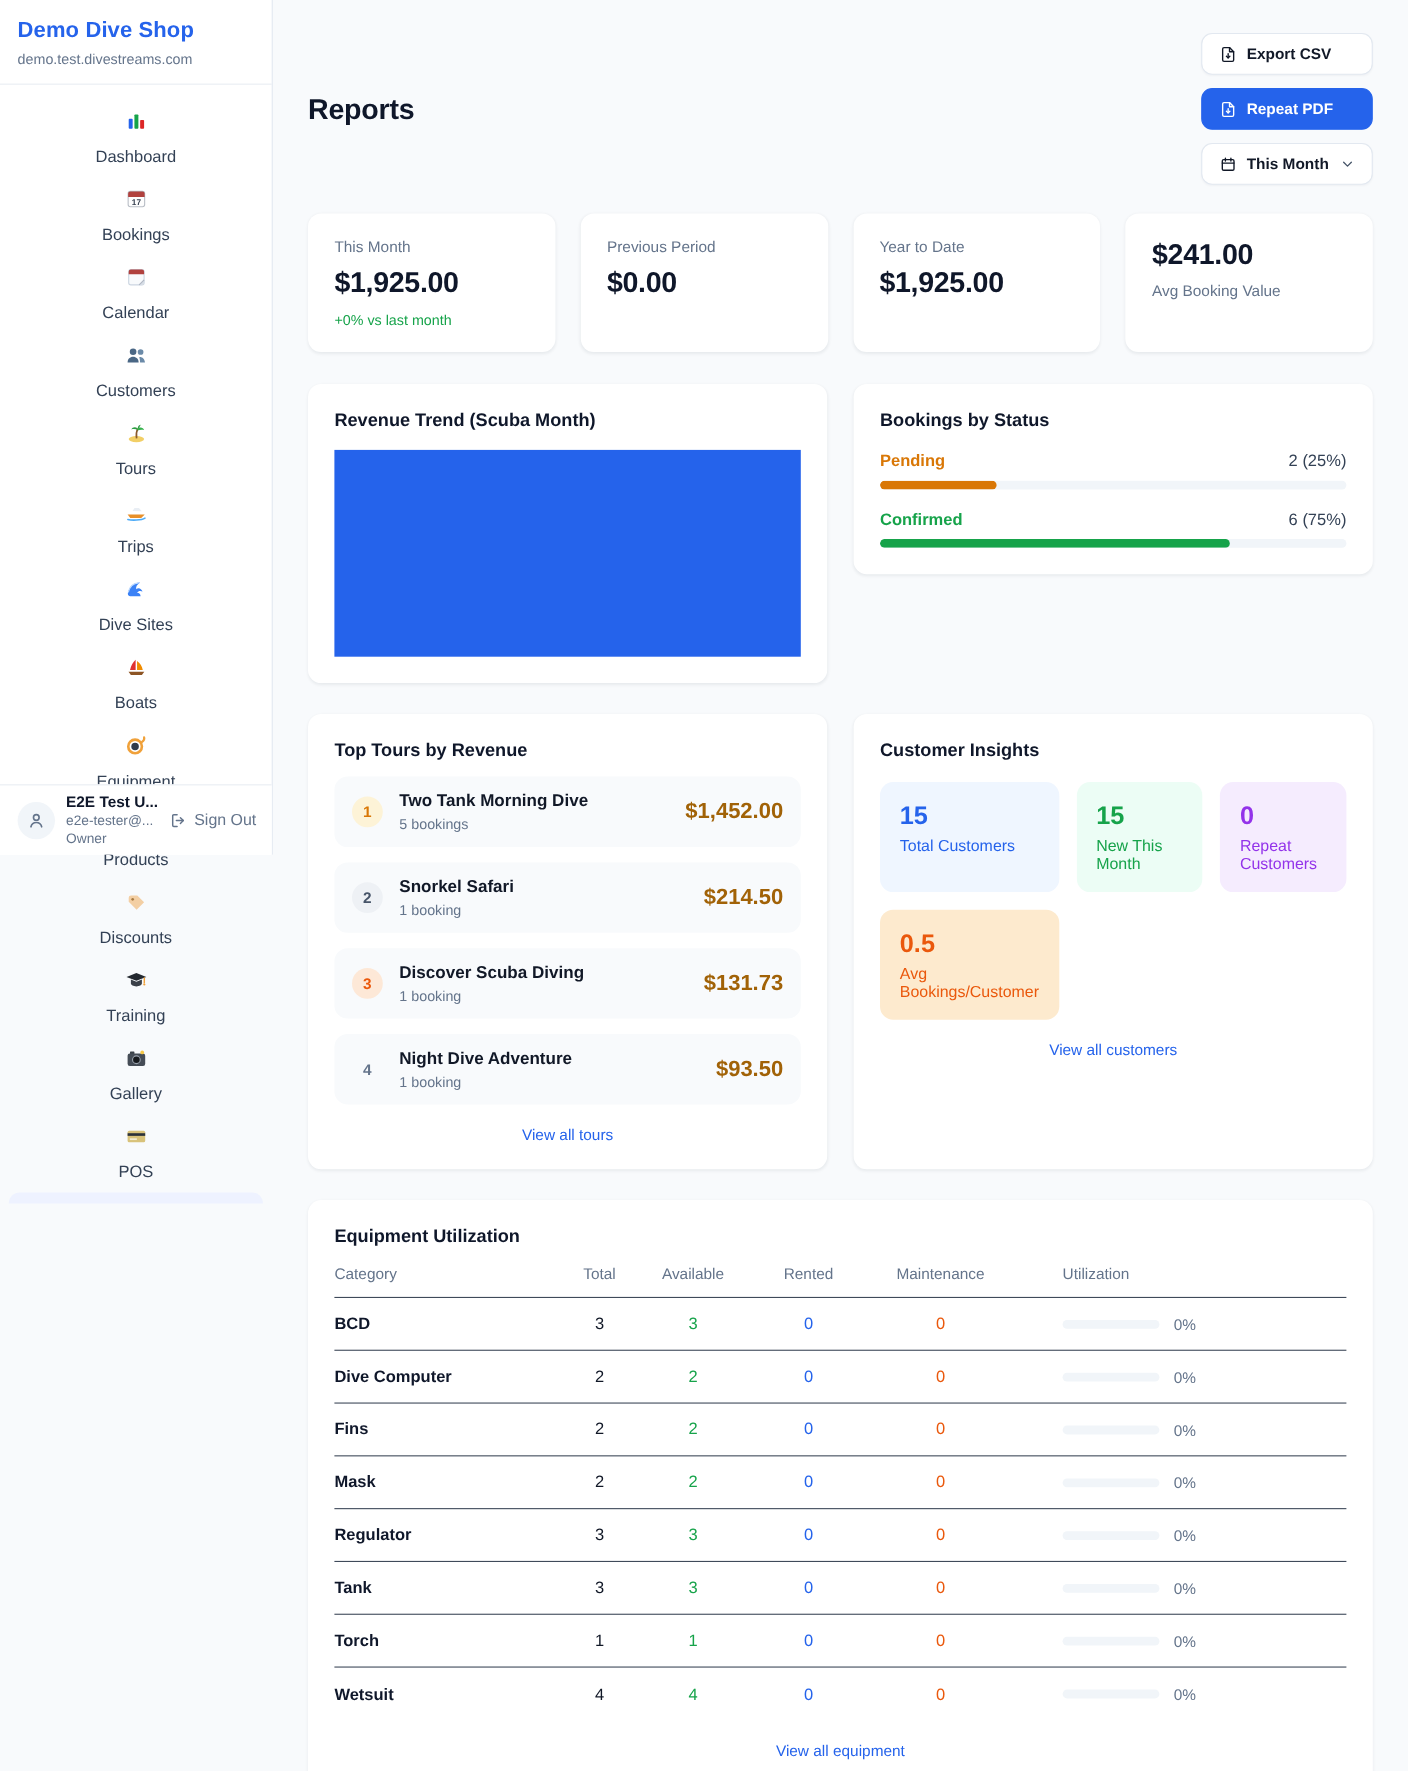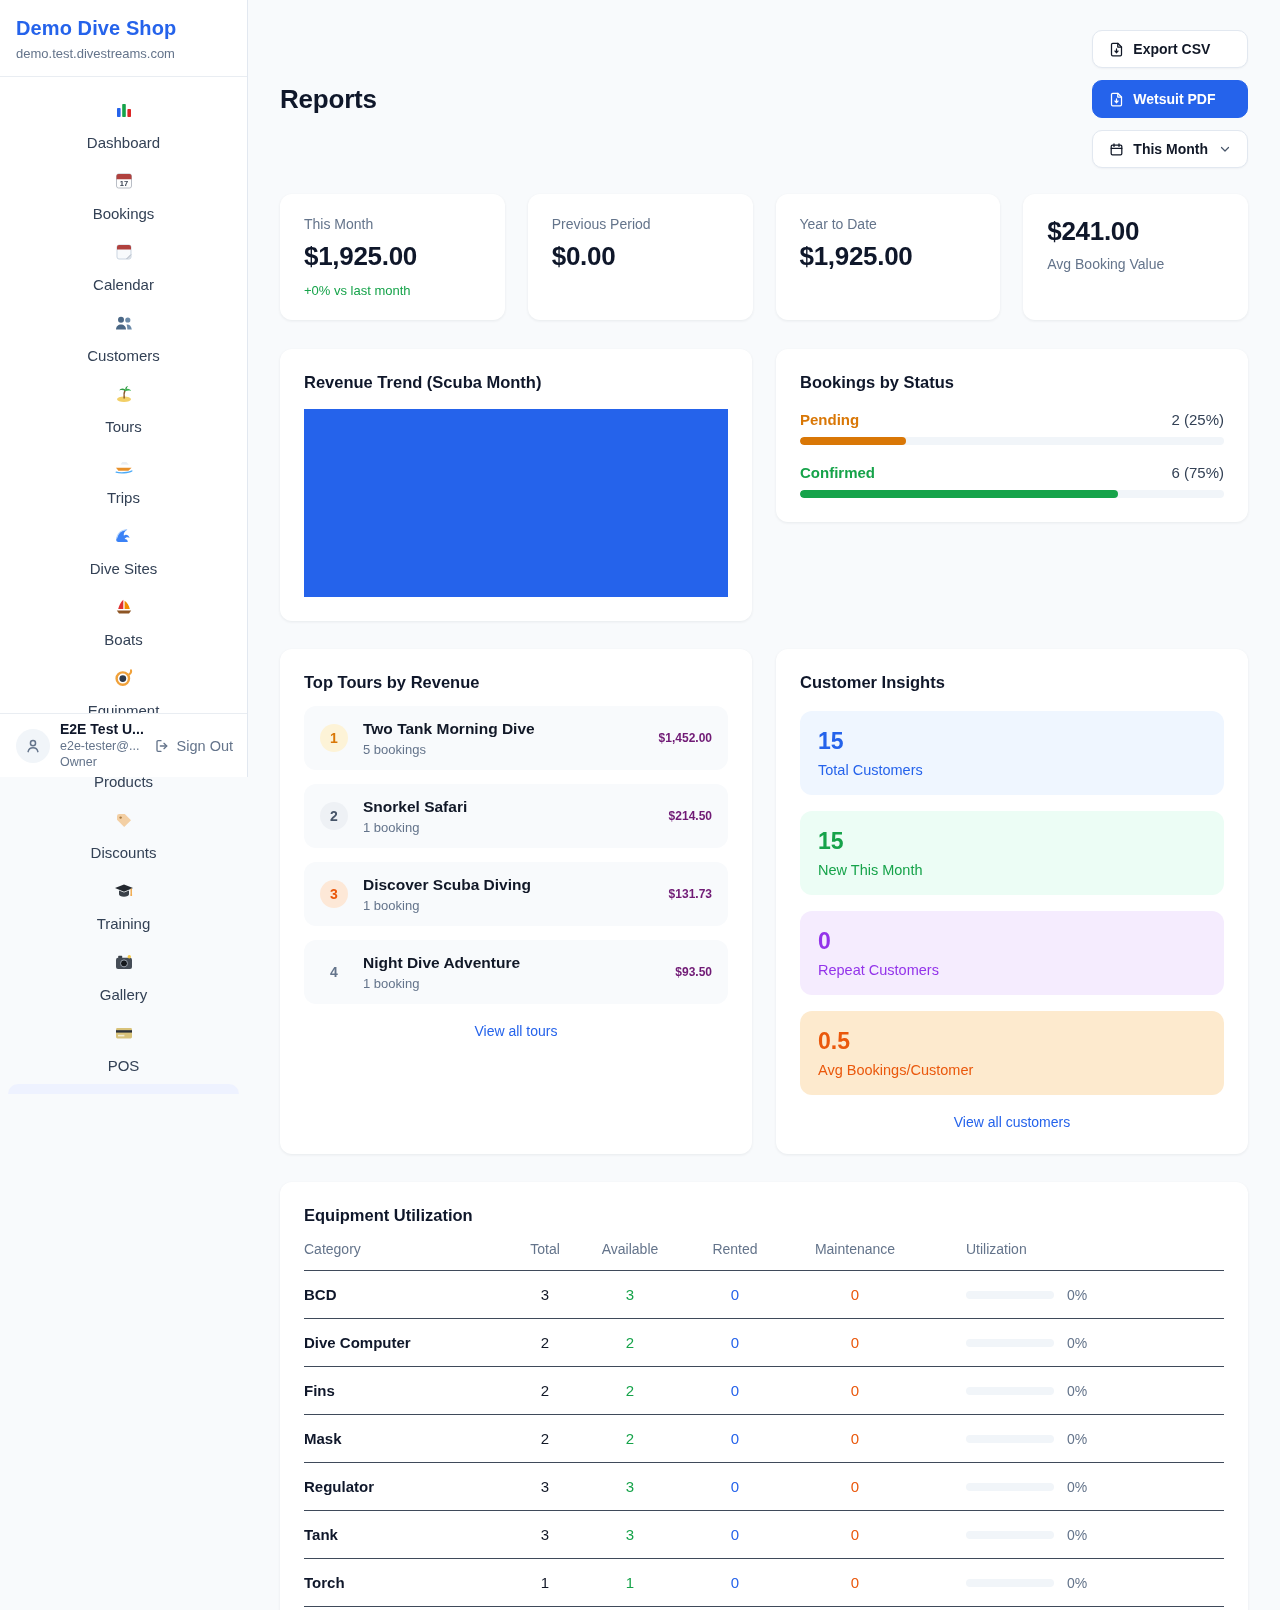--- a/index.html
+++ b/index.html
@@ -69,26 +69,26 @@
               padding:12px 16px; margin-top:14px; min-height:64px; }
   .rank { width:28px; height:28px; border-radius:50%; display:flex; align-items:center; justify-content:center;
           font-size:14px; font-weight:700; flex:none; }
   .rank-1 { background:#fdf3d7; color:#d97706; }
   .rank-2 { background:#eef1f5; color:#475569; }
   .rank-3 { background:#fde8d7; color:#ea580c; }
   .rank-4 { background:transparent; color:#64748b; }
   .tour-info { flex:1; min-width:0; }
   .tour-name { font-size:15.5px; font-weight:700; color:#111827; }
   .tour-bookings { font-size:13px; color:#64748b; margin-top:4px; }
-  .tour-rev { font-size:12px; font-weight:700; color:#701a75; }
+  .tour-rev { font-size:20px; font-weight:700; color:#a16207; }
 
   .view-link { display:block; text-align:center; color:#2563eb; font-size:14px; margin-top:19px;
                cursor:pointer; text-decoration:none; }
 
-  .tiles { display:grid; grid-template-columns:1fr; gap:16px; margin-top:19px; }
+  .tiles { display:grid; grid-template-columns:1fr 1fr 1fr; gap:16px; margin-top:19px; }
   .tile { border-radius:12px; padding:17px 18px; }
   .tile-value { font-size:23px; font-weight:800; }
   .tile-label { font-size:14.5px; margin-top:7px; }
 
   .equip-card { padding:24px; }
   .tbl-head { display:flex; align-items:center; color:#64748b; font-size:14px; padding:16px 0 13px; border-bottom:1px solid #3f4a5a; }
   .tbl-row { display:flex; align-items:center; height:48px; border-bottom:1px solid #3f4a5a; font-size:15px; }
   .tbl-row:last-child { border-bottom:none; }
   .col-cat { flex:1; font-weight:700; color:#0f172a; }
   .tbl-head .col-cat { font-weight:400; color:#64748b; }
@@ -299,21 +299,21 @@
             </svg>
           <span>Export CSV</span>
         </button>
         <button class="btn btn-primary">
           <svg viewBox="0 0 24 24" fill="none" stroke="currentColor" stroke-width="2" stroke-linecap="round" stroke-linejoin="round">
               <path d="M14 2H6a2 2 0 0 0-2 2v16a2 2 0 0 0 2 2h12a2 2 0 0 0 2-2V8z"></path>
               <path d="M14 2v6h6"></path>
               <path d="M12 11v6"></path>
               <path d="M9.5 14.5L12 17l2.5-2.5"></path>
             </svg>
-          <span>Wetsuit PDF</span>
+          <span>Repeat PDF</span>
         </button>
         <button class="btn btn-outline">
           <svg viewBox="0 0 24 24" fill="none" stroke="currentColor" stroke-width="2" stroke-linecap="round">
               <rect x="3.5" y="5" width="17" height="15.5" rx="2"></rect>
               <path d="M8 3v4M16 3v4M3.5 10h17"></path>
             </svg>
           <span>This Month</span>
           <svg class="chev" viewBox="0 0 24 24" fill="none" stroke="#475569" stroke-width="2.4" stroke-linecap="round" stroke-linejoin="round">
               <path d="M5 9l7 7 7-7"></path>
             </svg>

